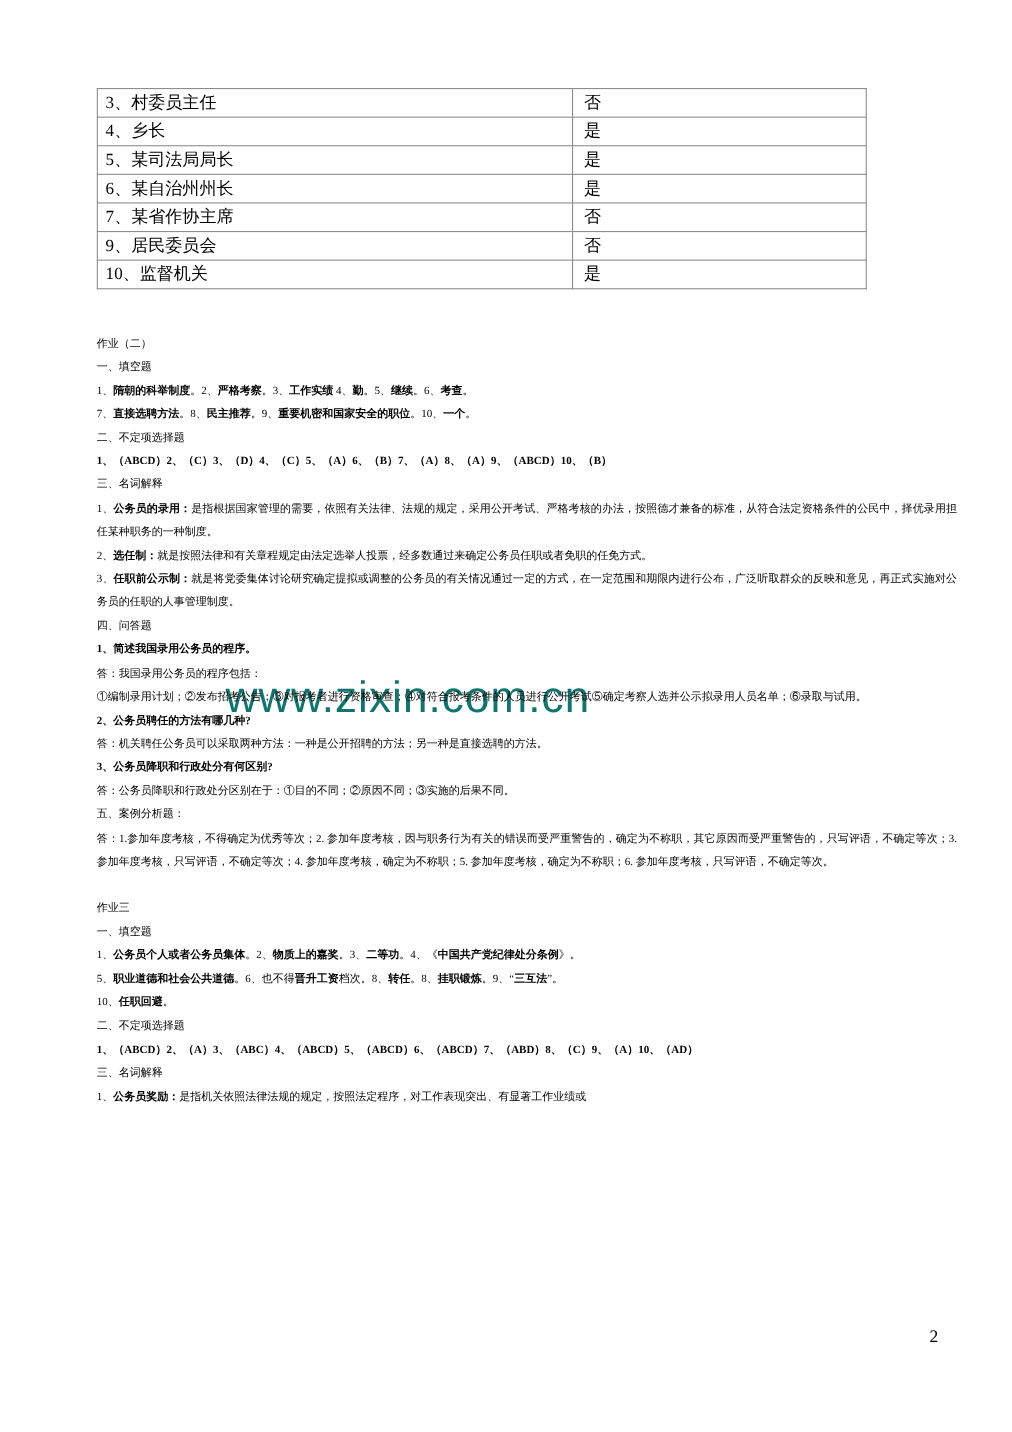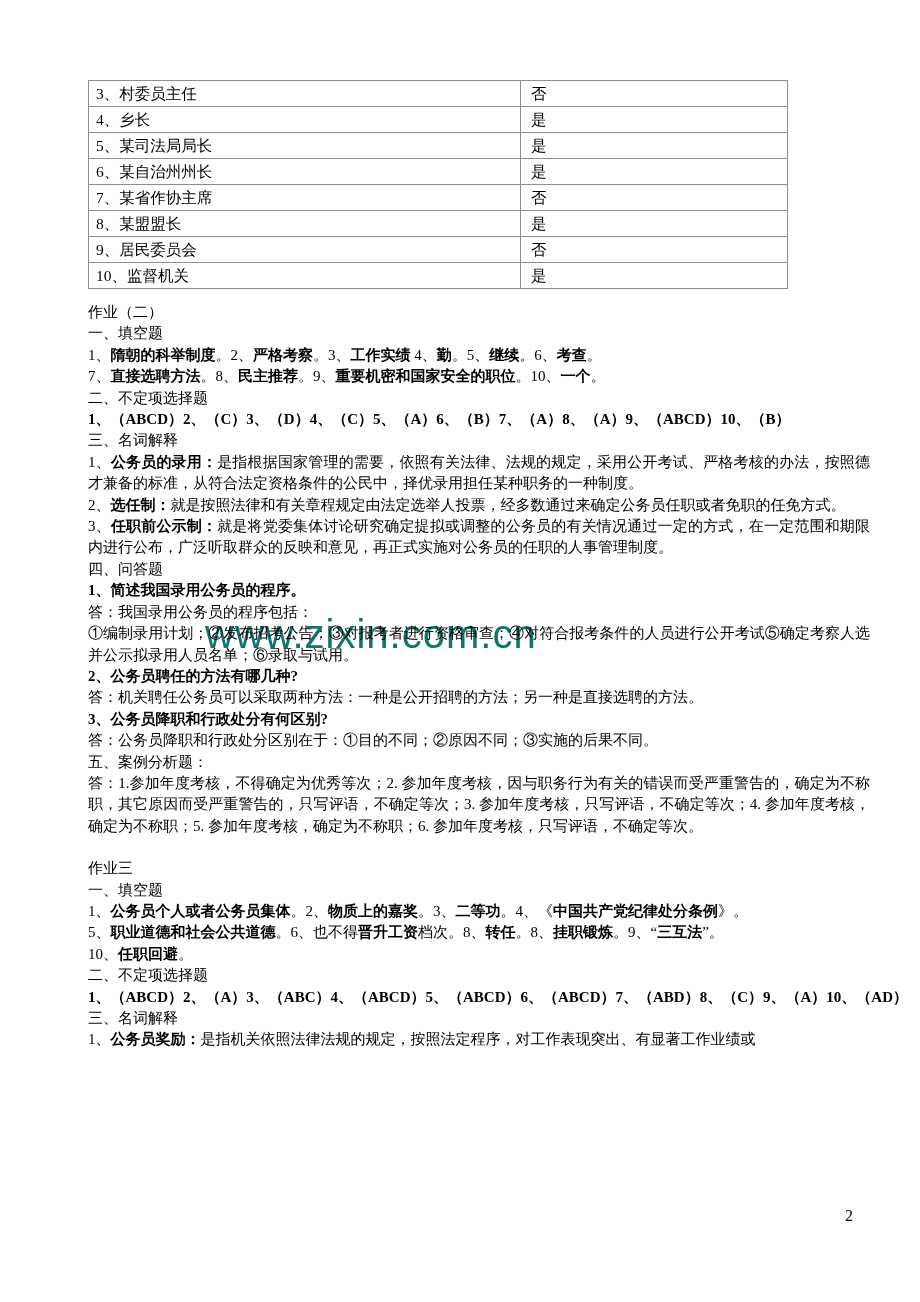--- a/index.html
+++ b/index.html
@@ -59,21 +59,21 @@
 
   
   .content {
     position: absolute;
     left: 88px;
     top: 302px;
     width: 782px;
     z-index: 2;
   }
   .ln {
-    font-size: 15px;
+    font-size: 10px;
     line-height: 21.4px;
     text-align: justify;
     text-justify: inter-ideograph;
     margin: 0;
     white-space: normal;
   }
   .ln.nowrap { white-space: nowrap; }
   .gap { height: 21px; }
 
   b.ans {
@@ -115,24 +115,20 @@
           <td class="c-item">5、某司法局局长</td>
           <td class="c-ans">是</td>
         </tr>
         <tr>
           <td class="c-item">6、某自治州州长</td>
           <td class="c-ans">是</td>
         </tr>
         <tr>
           <td class="c-item">7、某省作协主席</td>
           <td class="c-ans">否</td>
-        </tr>
-        <tr>
-          <td class="c-item">8、某盟盟长</td>
-          <td class="c-ans">是</td>
         </tr>
         <tr>
           <td class="c-item">9、居民委员会</td>
           <td class="c-ans">否</td>
         </tr>
         <tr>
           <td class="c-item">10、监督机关</td>
           <td class="c-ans">是</td>
         </tr>
       </tbody>

